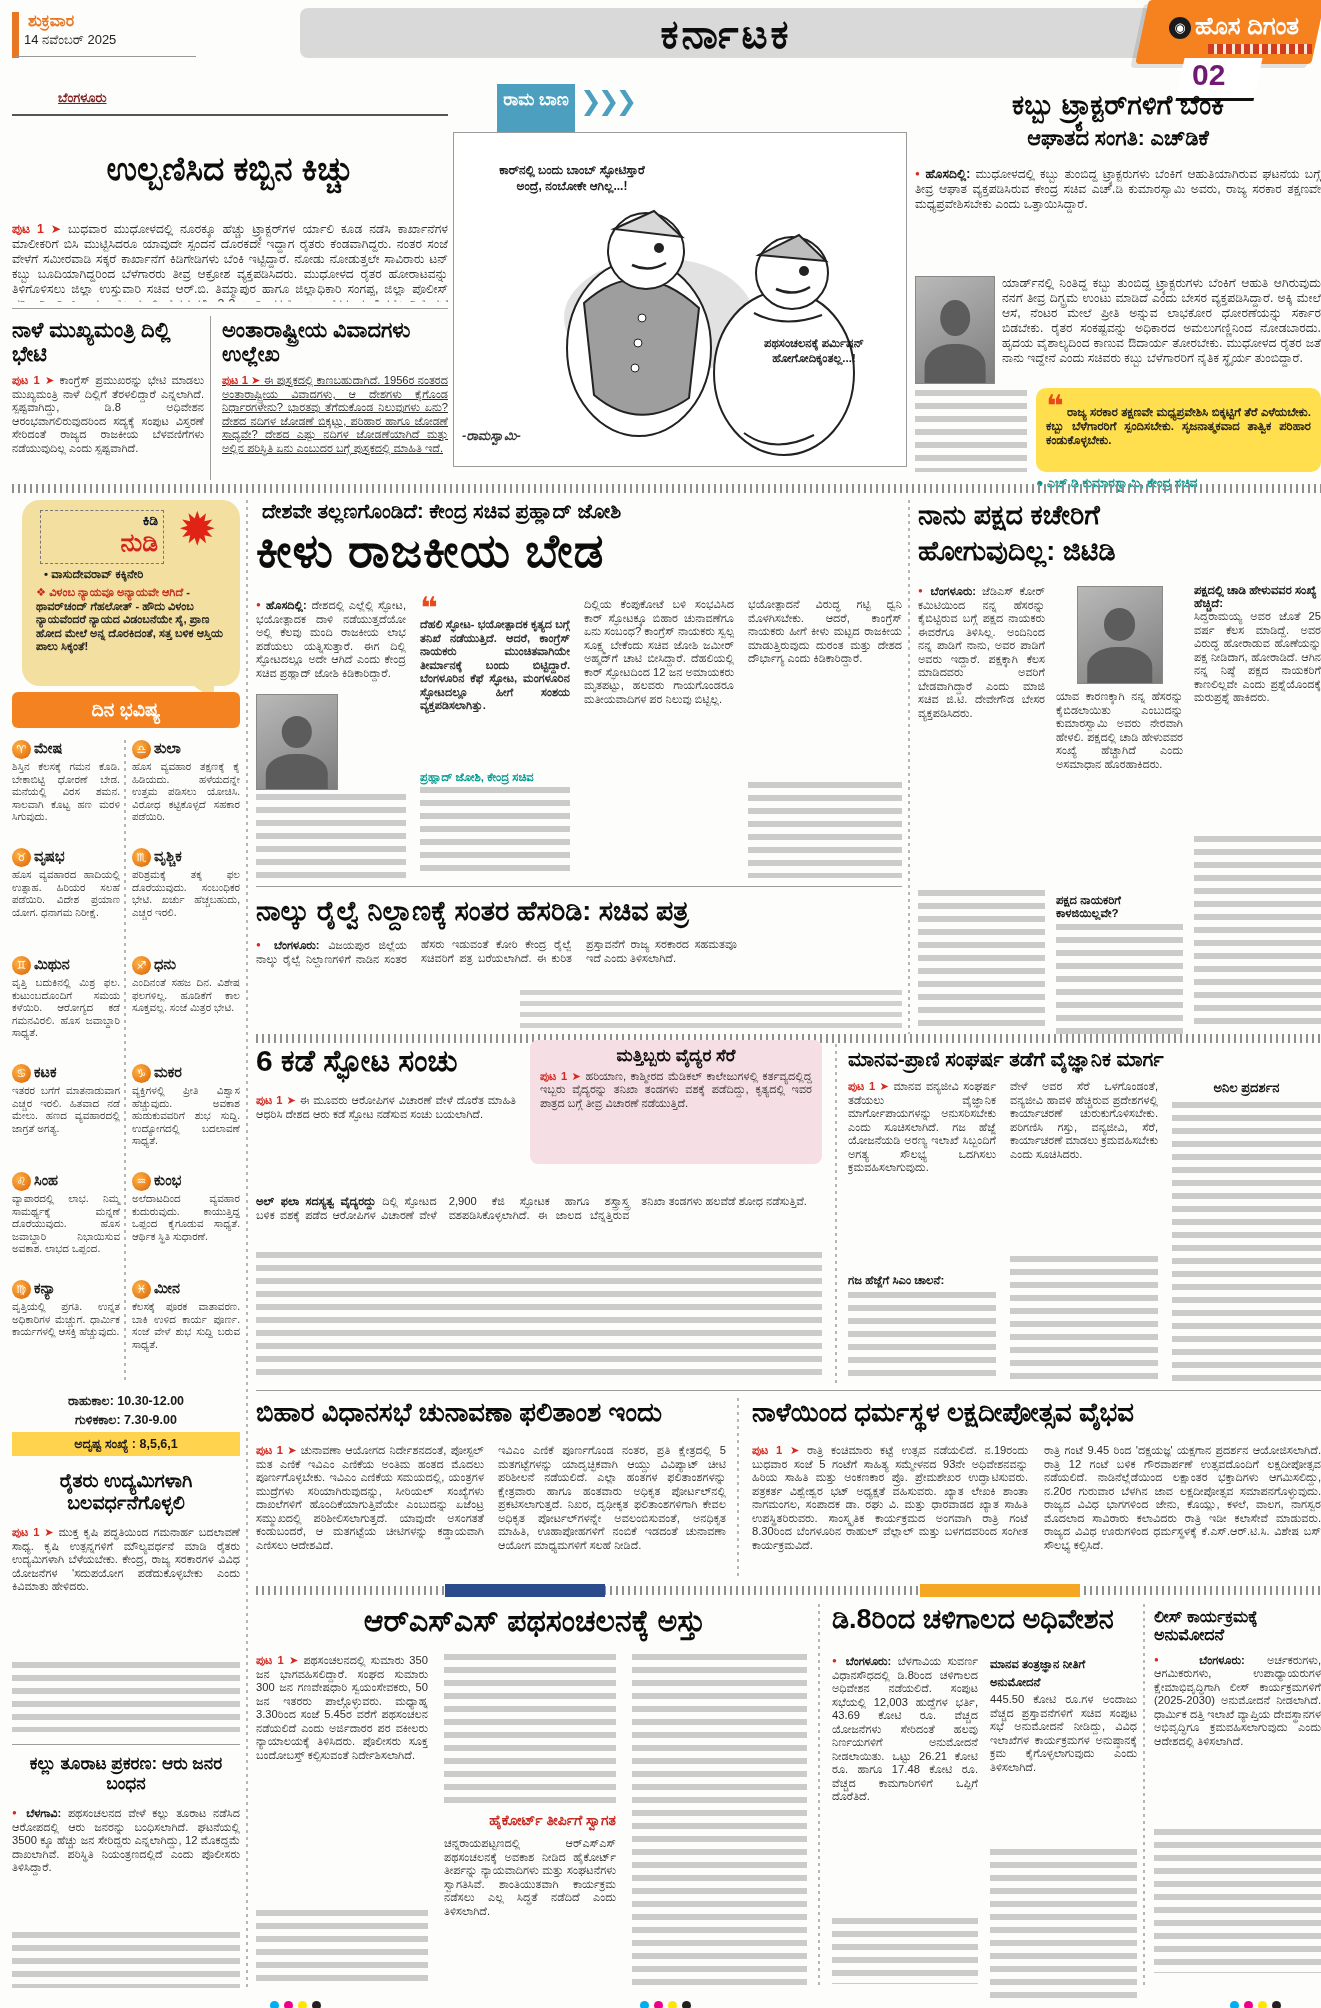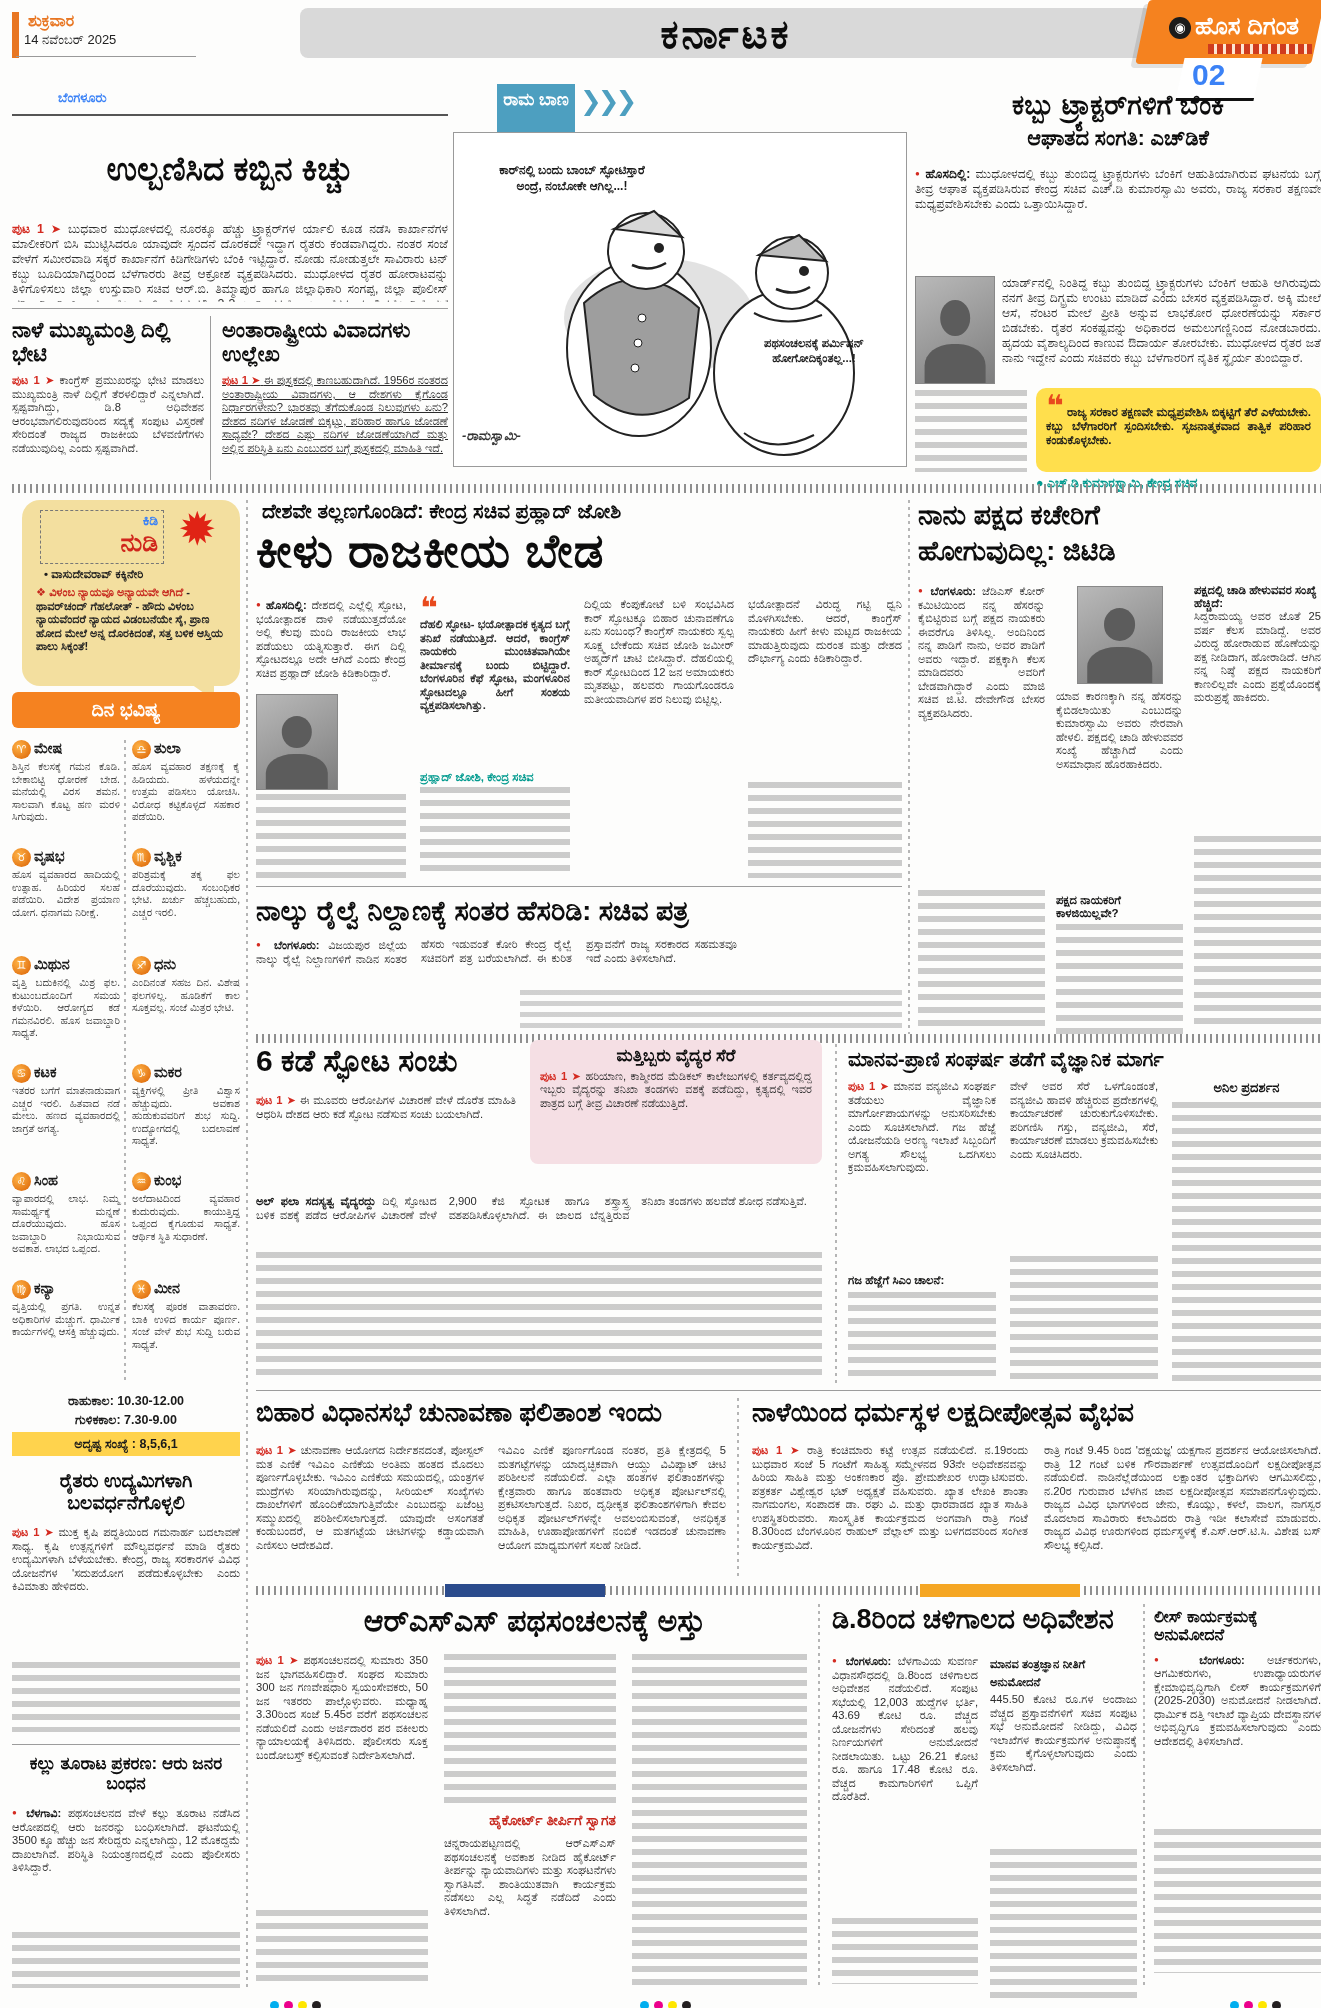--- a/index.html
+++ b/index.html
@@ -11,22 +11,22 @@
   .mh-weekday{left:28px;top:12px;font-size:16px;font-weight:800;color:#e87622;}
   .mh-date{left:24px;top:32px;font-size:13px;color:#222;}
   .mh-rule{left:16px;top:56px;width:180px;height:1px;background:#999;}
   .mh-graybar{left:300px;top:8px;width:852px;height:50px;background:#d9d9d9;border-radius:8px;}
   .mh-title{left:300px;top:12px;width:852px;text-align:center;font-size:40px;font-weight:900;letter-spacing:3px;color:#0c0c0c;}
   .logo-skew{left:1142px;top:0px;width:176px;height:64px;background:#f5821f;transform:skewX(-12deg);border-radius:4px;box-shadow:-4px 4px 0 #2b2b2b22;}
   .logo-inner{left:1150px;top:12px;width:168px;text-align:center;font-size:24px;font-weight:900;color:#fff;white-space:nowrap;}
   .logo-dot{display:inline-block;width:22px;height:22px;border-radius:50%;background:#1b1b1b;color:#fff;font-size:13px;line-height:22px;vertical-align:middle;margin-right:4px;}
   .logo-tag{left:1208px;top:44px;width:104px;height:10px;background:repeating-linear-gradient(to right,#c62a1e 0 6px,#fff 6px 9px);opacity:.8;}
   .pagenum-card{left:1180px;top:58px;width:78px;height:40px;background:#fff;transform:skewX(-12deg);border-bottom:3px solid #111;}
-  .pagenum{left:1192px;top:58px;font-size:30px;font-weight:900;color:#3b82f6;}
-  .city{left:58px;top:90px;font-size:13px;font-weight:700;color:#3b82f6;}
+  .pagenum{left:1192px;top:58px;font-size:30px;font-weight:900;color:#701a75;}
+  .city{left:58px;top:90px;font-size:13px;font-weight:700;color:#7f1d1d;text-decoration:underline;}
   .rule-a{left:12px;top:114px;width:436px;height:2px;background:#555;}
   
   .hl{font-weight:900;color:#0d0d0d;line-height:1.15;}
   .body-txt{font-size:12.3px;line-height:15px;text-align:justify;color:#2c2c2c;}
   .small-txt{font-size:11.2px;line-height:13.5px;text-align:justify;color:#2c2c2c;}
   .pref{color:#d42a20;font-weight:800;}
   .dl{font-weight:800;color:#111;}
   .dl::before{content:"● ";color:#d42a20;font-size:8px;vertical-align:2px;}
   .fx{background:repeating-linear-gradient(to bottom,#9a9a9a 0 6px,transparent 6px 13px);opacity:.5;}
   .fx2{background:repeating-linear-gradient(to bottom,#9a9a9a 0 5px,transparent 5px 11px);opacity:.45;}
@@ -47,21 +47,21 @@
   .ct-tag{left:497px;top:84px;width:78px;height:56px;background:#4d9fc0;color:#fff;font-weight:800;font-size:17px;line-height:1.2;text-align:center;padding-top:6px;box-sizing:border-box;}
   .ct-chev{left:580px;top:86px;color:#4d9fc0;font-size:26px;font-weight:900;letter-spacing:-4px;}
   .ct-box{left:453px;top:132px;width:452px;height:333px;border:1.5px solid #9a9a9a;background:#fff;}
   .ct-b1{left:497px;top:163px;width:150px;font-size:12px;font-weight:800;text-align:center;line-height:1.3;}
   .ct-b2{left:753px;top:336px;width:122px;font-size:11.5px;font-weight:800;text-align:center;line-height:1.3;}
   .ct-sig{left:462px;top:428px;font-size:13px;font-style:italic;color:#333;font-weight:700;}
   
   .kidi{left:22px;top:500px;width:218px;height:186px;background:#f3df9f;border-radius:18px;}
   .kidi::after{content:"";position:absolute;right:26px;bottom:-14px;border-left:26px solid transparent;border-top:18px solid #f3df9f;}
   .kidi-dash{left:40px;top:510px;width:122px;height:52px;border:1.5px dashed #777;}
-  .kidi-t1{left:40px;top:512px;width:118px;text-align:right;font-size:14px;font-weight:900;color:#3b82f6;}
+  .kidi-t1{left:40px;top:512px;width:118px;text-align:right;font-size:14px;font-weight:900;color:#0f172a;}
   .kidi-t2{left:40px;top:528px;width:118px;text-align:right;font-size:25px;font-weight:900;color:#d0261c;}
   .kidi-auth{left:44px;top:568px;width:186px;font-size:11.5px;font-weight:800;color:#1c1c1c;}
   .kidi-q{left:36px;top:586px;width:192px;font-size:11.2px;line-height:13.6px;font-weight:600;color:#222;}
   .kidi-q .dia{color:#c6271d;}
   
   .horo-banner{left:12px;top:692px;width:228px;height:36px;background:#f58220;border-radius:6px;color:#fff;text-align:center;font-size:19px;font-weight:900;line-height:36px;}
   .zod{position:absolute;width:108px;height:104px;}
   .zod .zh{font-size:14.5px;font-weight:900;}
   .zod .zi{display:inline-block;width:19px;height:19px;border-radius:50%;background:radial-gradient(circle at 35% 35%,#ffb347,#d95f02);color:#fff;font-size:11px;text-align:center;line-height:19px;margin-right:3px;}
   .zod .zt{font-size:10.3px;line-height:12.6px;color:#333;text-align:justify;margin-top:2px;}

